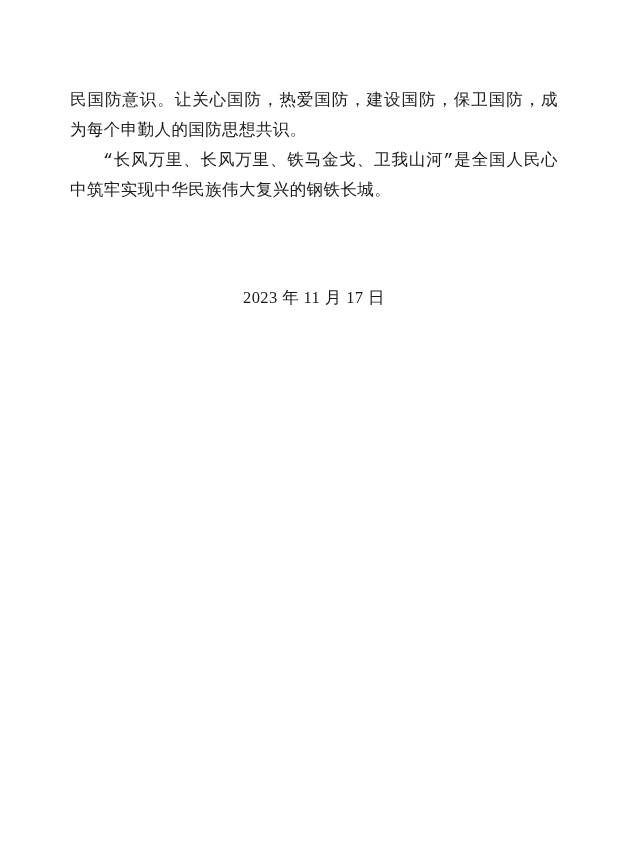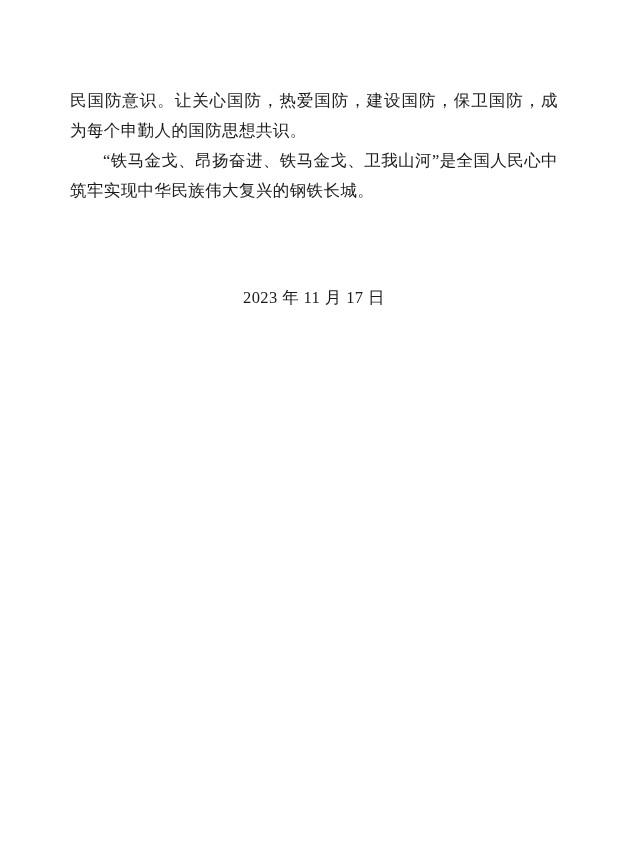--- a/index.html
+++ b/index.html
@@ -30,21 +30,21 @@
     width: 488px;
   }
   .para {
     font-size: 16.5px;
     line-height: 30px;
     color: #1b1b1b;
     margin: 0 0 0 0;
     text-align: justify;
     text-justify: inter-ideograph;
     letter-spacing: 0.4px;
-    font-family: Liberation Serif, serif;
+    font-family: Liberation Mono, monospace;
   }
   .para + .para {
     margin-top: 0px;
   }
   .indent {
     text-indent: 33px;
   }
   .para-1 {
     text-align: justify;
   }
@@ -60,16 +60,16 @@
     letter-spacing: 0.4px;
     font-family: "Liberation Serif", "DejaVu Serif", serif;
   }
 </style>
 </head>
 <body>
 
 <div class="page">
   <div class="content">
     <p class="para para-1">民国防意识。让关心国防，热爱国防，建设国防，保卫国防，成为每个申勤人的国防思想共识。</p>
-    <p class="para indent">“铁马金戈、昂扬奋进、铁马金戈、卫我山河”是全国人民心中筑牢实现中华民族伟大复兴的钢铁长城。</p>
+    <p class="para indent">“长风万里、长风万里、铁马金戈、卫我山河”是全国人民心中筑牢实现中华民族伟大复兴的钢铁长城。</p>
   </div>
   <div class="date-line">2023 年 11 月 17 日</div>
 </div>
 
 </body></html>

